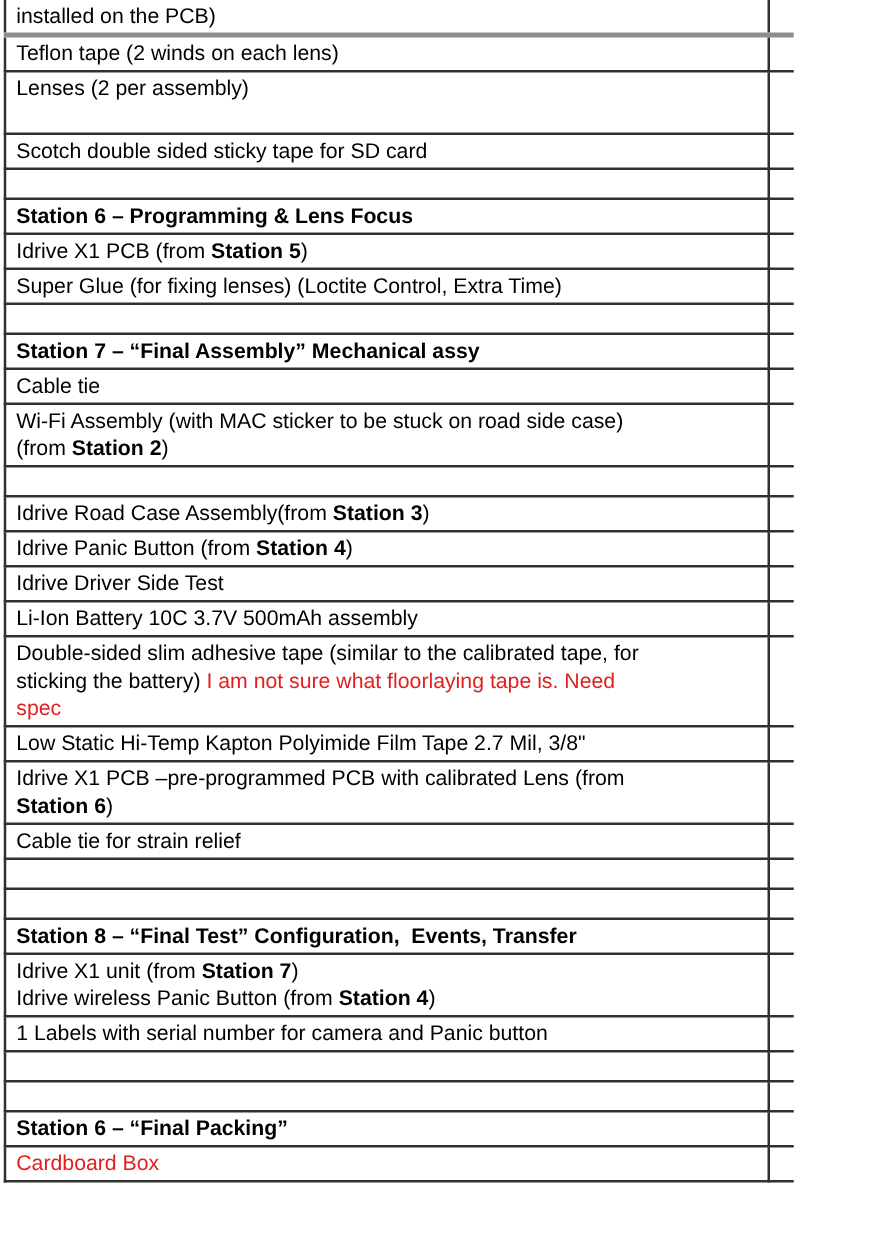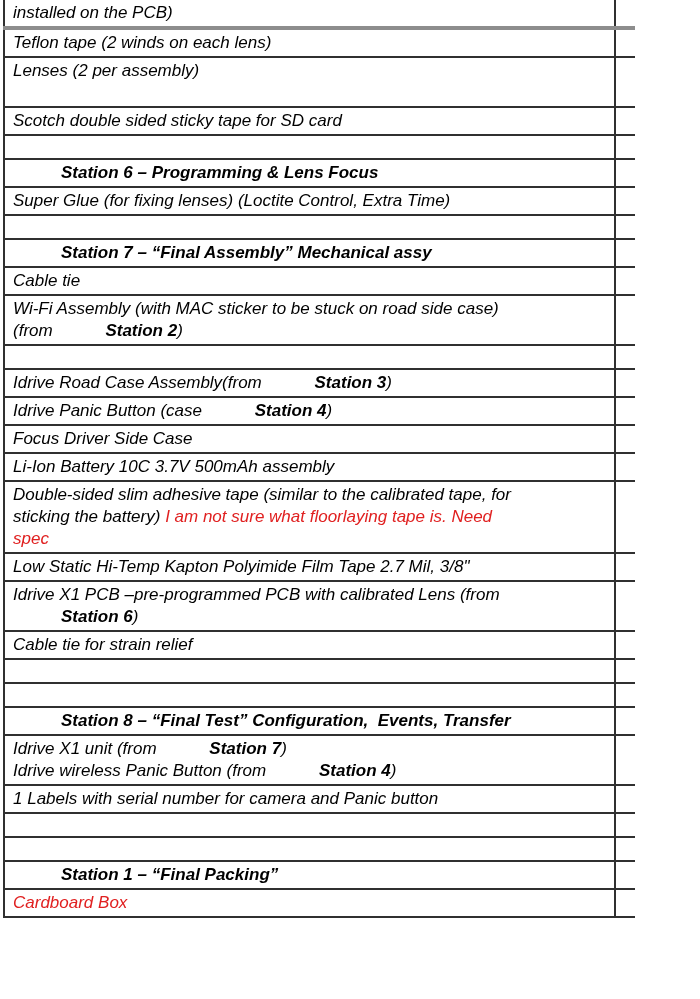--- a/index.html
+++ b/index.html
@@ -6,21 +6,20 @@
     margin: 0;
     padding: 0;
     background: var(--bg, #ffffff);
     font-family: "Liberation Sans", "DejaVu Sans", sans-serif;
   }
   .page {
     width: 635px;
     height: 999px;
     overflow: hidden;
     background: var(--bg, #ffffff);
-    font-style: italic;
   }
   table.bom {
     border-collapse: collapse;
     table-layout: fixed;
     width: 695px;
     margin-left: 3px;
     margin-top: 0;
   }
   table.bom, table.bom td {
     border: 2px solid var(--border, #303030);
@@ -34,21 +33,21 @@
     padding: 2px 8px 2px 8px;
     font-size: 17px;
     line-height: 22px;
     color: var(--text, #000000);
     white-space: pre-wrap;
     word-wrap: break-word;
   }
   .col-item  { width: 611px; }
   .col-check { width: 84px; }
   td.empty-cell { height: 18px; }
-  .b { font-weight: bold; margin-left: 48px; }
+  .b { font-weight: bold; }
   .r { color: var(--red, #e02020); }
 </style>
 </head>
 <body>
 
 <div class="page">
   <table class="bom">
     <colgroup>
       <col class="col-item">
       <col class="col-check">
@@ -73,20 +72,24 @@
         </tr>
         <tr>
           <td class="empty-cell"></td>
           <td></td>
         </tr>
         <tr>
           <td><span class="b">Station 6 – Programming &amp; Lens Focus</span></td>
           <td></td>
         </tr>
         <tr>
+          <td><span>Idrive X1 PCB (from </span><span class="b">Station 5</span><span>)</span></td>
+          <td></td>
+        </tr>
+        <tr>
           <td><span>Super Glue (for fixing lenses) (Loctite Control, Extra Time)</span></td>
           <td></td>
         </tr>
         <tr>
           <td class="empty-cell"></td>
           <td></td>
         </tr>
         <tr>
           <td><span class="b">Station 7 – “Final Assembly” Mechanical assy</span></td>
           <td></td>
@@ -102,25 +105,25 @@
         </tr>
         <tr>
           <td class="empty-cell"></td>
           <td></td>
         </tr>
         <tr>
           <td><span>Idrive Road Case Assembly(from </span><span class="b">Station 3</span><span>)</span></td>
           <td></td>
         </tr>
         <tr>
-          <td><span>Idrive Panic Button (case </span><span class="b">Station 4</span><span>)</span></td>
+          <td><span>Idrive Panic Button (from </span><span class="b">Station 4</span><span>)</span></td>
           <td></td>
         </tr>
         <tr>
-          <td><span>Focus Driver Side Case</span></td>
+          <td><span>Idrive Driver Side Test</span></td>
           <td></td>
         </tr>
         <tr>
           <td><span>Li-Ion Battery 10C 3.7V 500mAh assembly</span></td>
           <td></td>
         </tr>
         <tr>
           <td><span>Double-sided slim adhesive tape (similar to the calibrated tape, for
 sticking the battery) </span><span class="r">I am not sure what floorlaying tape is. Need
 spec</span></td>
@@ -162,21 +165,21 @@
         </tr>
         <tr>
           <td class="empty-cell"></td>
           <td></td>
         </tr>
         <tr>
           <td class="empty-cell"></td>
           <td></td>
         </tr>
         <tr>
-          <td><span class="b">Station 1 – “Final Packing”</span></td>
+          <td><span class="b">Station 6 – “Final Packing”</span></td>
           <td></td>
         </tr>
         <tr>
           <td><span class="r">Cardboard Box</span></td>
           <td></td>
         </tr>
       </tbody>
   </table>
 </div>
 

